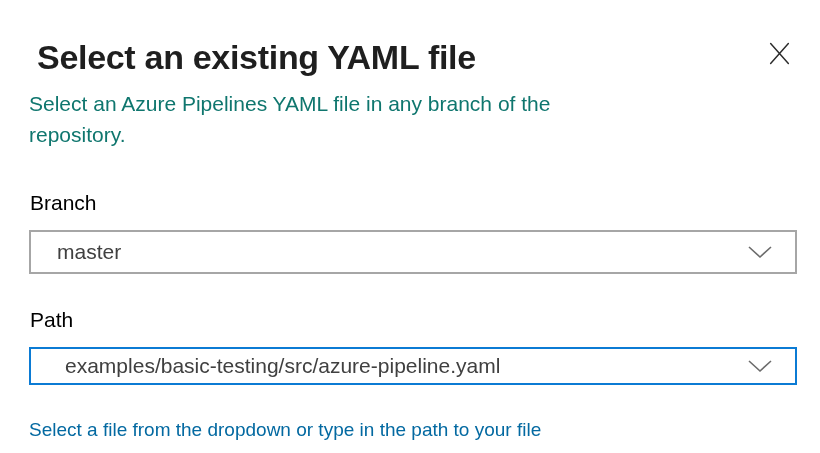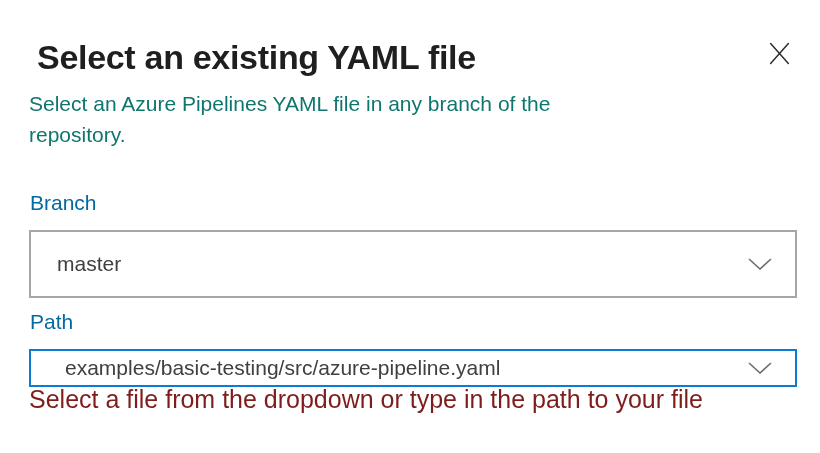--- a/index.html
+++ b/index.html
@@ -37,27 +37,27 @@
     margin: 12px 0 0 0;
     max-width: 600px;
     font-size: 21px;
     line-height: 31px;
     color: #0f766e;
   }
   .field-label {
     margin: 41px 0 0 1px;
     font-size: 21px;
     line-height: 24px;
-    color: #0369a1;
+    color: #000000;
   }
-  .field-label.path-label { margin-top: 12px; }
+  .field-label.path-label { margin-top: 34px; }
   .dropdown, .combobox {
     margin-top: 15px;
     width: 768px;
-    height: 68px;
+    height: 44px;
     border: 2px solid #a6a6a6;
     background: #ffffff;
     display: flex;
     align-items: center;
     justify-content: space-between;
     padding: 0 22px 0 26px;
     cursor: pointer;
   }
   .combobox {
     height: 38px;
@@ -77,24 +77,24 @@
     font-family: "Liberation Sans", sans-serif;
     font-size: 21px;
     color: #404040;
     background: transparent;
   }
   .chevron {
     flex: 0 0 auto;
     display: flex; align-items: center; justify-content: center;
   }
   .helper-text {
-    margin: 1px 0 0 0;
-    font-size: 25px;
+    margin: 33px 0 0 0;
+    font-size: 19px;
     line-height: 23px;
-    color: #7f1d1d;
+    color: #0369a1;
   }
 </style>
 </head>
 <body>
 
 <div class="dialog">
 
   <h1 class="dialog-title">Select an existing YAML file</h1>
 
   <button class="close-button" aria-label="Close">

